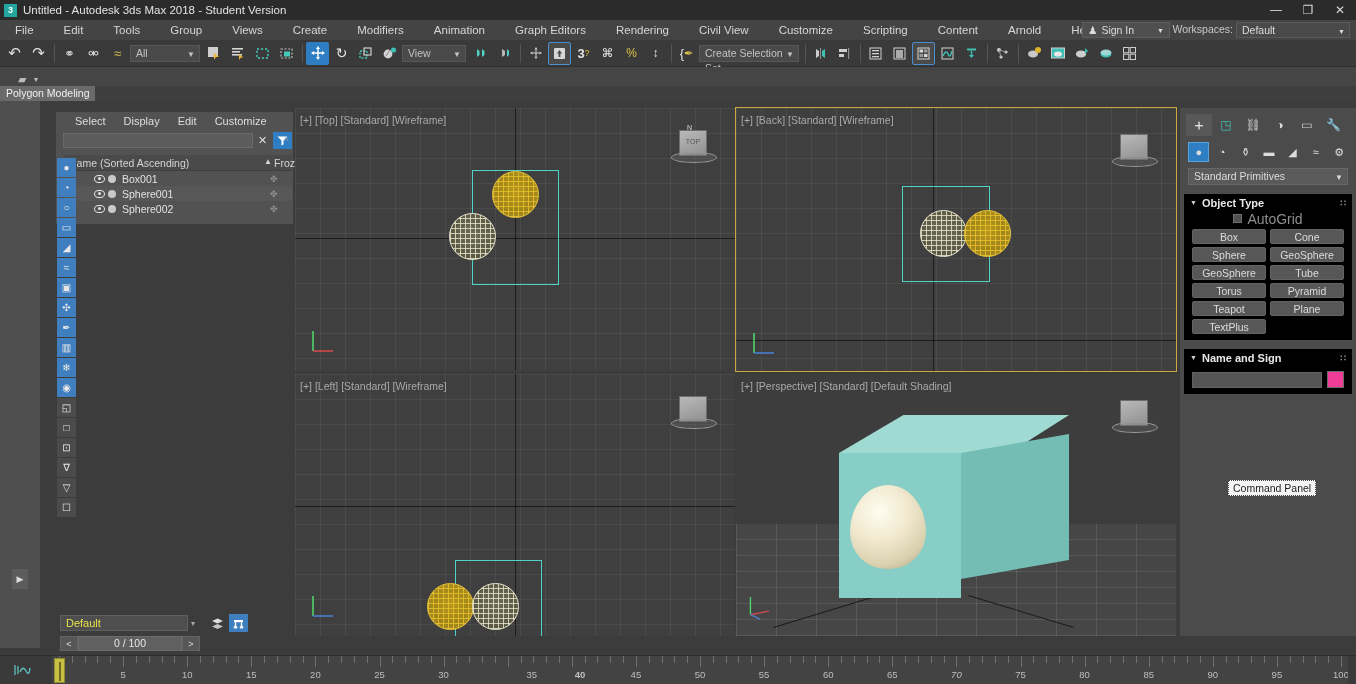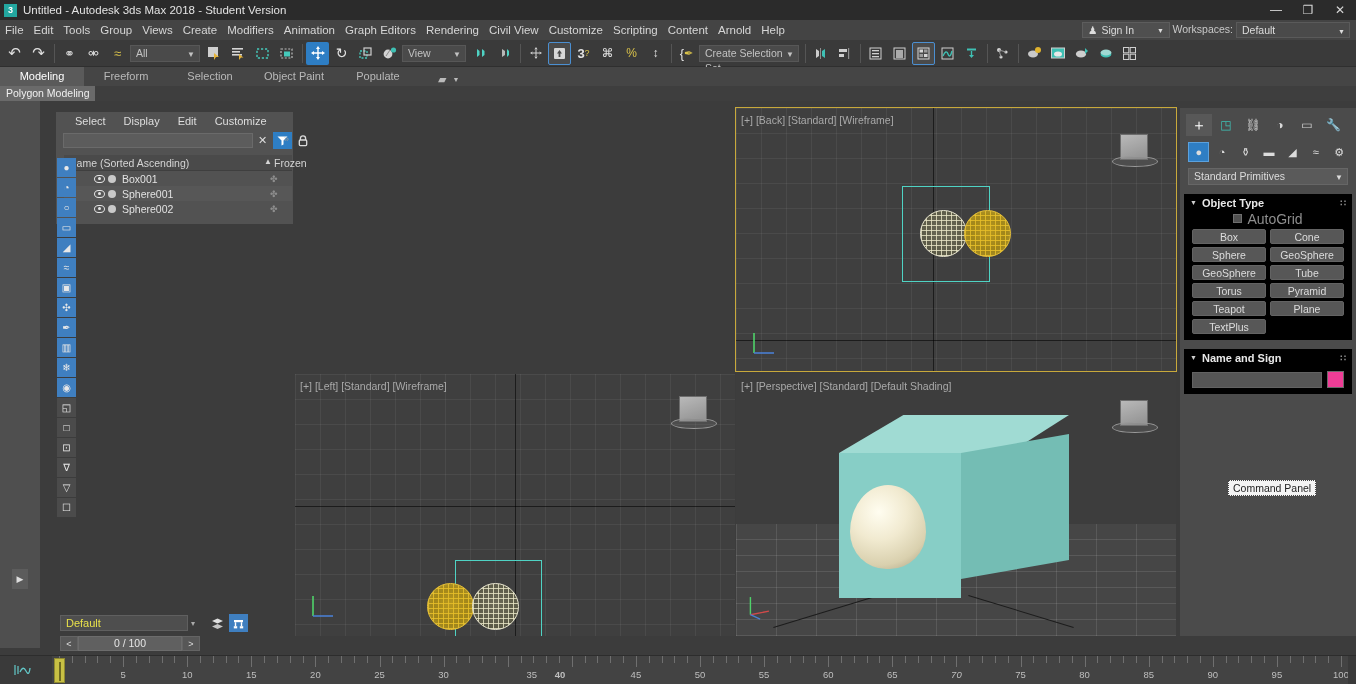--- a/index.html
+++ b/index.html
@@ -28,21 +28,21 @@
     width:32px; height:20px; display:flex; align-items:center;
     justify-content:center; color:#d8d8d8; font-size:12px;
   }
 
   
   .menubar {
     position:absolute; left:0; top:20px; width:1356px; height:20px;
     background:#444444; display:flex; align-items:center;
   }
   .menu-item {
-    padding:0 5px; height:20px; line-height:20px; font-size:11.5px; color:#d6d6d6;
+    padding:0 15px; height:20px; line-height:20px; font-size:11.5px; color:#d6d6d6;
   }
   .signin {
     position:absolute; right:186px; top:2px; height:16px; width:88px;
     background:#4f4f4f; border:1px solid #5d5d5d; display:flex;
     align-items:center; font-size:10.5px; color:#dcdcdc;
   }
   .signin .sic { margin:0 4px 0 5px; }
   .signin .caret { position:absolute; right:5px; }
   .ws-label { position:absolute; right:123px; top:3px; font-size:10.5px; }
   .ws-drop {
@@ -607,27 +607,20 @@
       <svg class="ico" width="15" height="15" viewBox="0 0 15 15">
           <rect x="1.5" y="1.5" width="5.3" height="5.3" fill="none" stroke="#cfcfcf"></rect>
           <rect x="8.2" y="1.5" width="5.3" height="5.3" fill="none" stroke="#cfcfcf"></rect>
           <rect x="1.5" y="8.2" width="5.3" height="5.3" fill="none" stroke="#cfcfcf"></rect>
           <rect x="8.2" y="8.2" width="5.3" height="5.3" fill="none" stroke="#cfcfcf"></rect>
         </svg>
     </div>
   </div>
 
   <div class="ribbon">
-    <div id="ribbon-tabs" style="display:flex;">
-        <div class="rtab active">Modeling</div>
-        <div class="rtab">Freeform</div>
-        <div class="rtab">Selection</div>
-        <div class="rtab">Object Paint</div>
-        <div class="rtab">Populate</div>
-      </div>
     <div style="margin-left:18px; display:flex; align-items:center;">
       <span style="color:#bbb;font-size:11px;">▰</span>
       <span style="color:#bbb;font-size:7px;margin-left:6px;">▼</span>
     </div>
   </div>
   <div class="rpanel">
     <span class="rpanel-lbl">Polygon Modeling</span>
   </div>
 
   <div class="leftstrip">
@@ -701,20 +694,39 @@
       <div class="expcol-btn">◱</div>
       <div class="expcol-btn">□</div>
       <div class="expcol-btn">⊡</div>
       <div class="expcol-btn">∇</div>
       <div class="expcol-btn">▽</div>
       <div class="expcol-btn">☐</div>
     </div>
 
   <div class="vpgrid">
 
+    <div class="vp vp-tl">
+      <div class="grid-bg"></div>
+      <div class="axis-h" style="top:130px;"></div>
+      <div class="axis-v" style="left:220px;"></div>
+      <div class="vp-label">[+] [Top] [Standard] [Wireframe]</div>
+      <div class="wf-box" style="left:177px; top:62px; width:87px; height:115px;"></div>
+      <div class="sph sph-sel" style="left:197px; top:63px; width:47px; height:47px;"></div>
+      <div class="sph sph-norm" style="left:154px; top:105px; width:47px; height:47px;"></div>
+      <div class="viewcube" style="right:14px; top:18px;">
+        <div class="vc-n">N</div>
+        <div class="vc-face"></div>
+        <div class="vc-lbl">TOP</div>
+        <div class="vc-ring"></div>
+      </div>
+      <svg class="axis-tripod" style="left:14px; bottom:16px;" width="30" height="30" viewBox="0 0 30 30">
+        <path d="M4 26 V6" stroke="#4fd36a" stroke-width="1.6"></path>
+          <path d="M4 26 H24" stroke="#d14a4a" stroke-width="1.6"></path>
+      </svg>
+    </div>
 
     <div class="vp vp-tr vp-active" style="left:441px;">
       <div class="grid-bg"></div>
       <div class="axis-h" style="top:232px;"></div>
       <div class="axis-v" style="left:197px;"></div>
       <div class="vp-label">[+] [Back] [Standard] [Wireframe]</div>
       <div class="wf-box" style="left:166px; top:78px; width:88px; height:96px;"></div>
       <div class="sph sph-norm" style="left:184px; top:102px; width:47px; height:47px;"></div>
       <div class="sph sph-sel" style="left:228px; top:102px; width:47px; height:47px;"></div>
       <div class="viewcube" style="right:14px; top:22px;">
@@ -969,21 +981,21 @@
         <div class="tl-tick" style="left: 1263.36px; height: 7px;"></div>
         <div class="tl-tick" style="left: 1276.18px; height: 7px;"></div>
         <div class="tl-tick" style="left: 1289px; height: 11px;"></div>
         <div class="tl-lbl" style="left: 71.1px;">5</div>
         <div class="tl-lbl" style="left: 135.2px;">10</div>
         <div class="tl-lbl" style="left: 199.3px;">15</div>
         <div class="tl-lbl" style="left: 263.4px;">20</div>
         <div class="tl-lbl" style="left: 327.5px;">25</div>
         <div class="tl-lbl" style="left: 391.6px;">30</div>
         <div class="tl-lbl" style="left: 455.7px; margin-left: 24px;">35</div>
-        <div class="tl-lbl" style="left: 508px; font-weight: bold;">40</div>
+        <div class="tl-lbl" style="left: 528px; font-weight: bold;">40</div>
         <div class="tl-lbl" style="left: 583.9px;">45</div>
         <div class="tl-lbl" style="left: 648px;">50</div>
         <div class="tl-lbl" style="left: 712.1px;">55</div>
         <div class="tl-lbl" style="left: 776.2px;">60</div>
         <div class="tl-lbl" style="left: 840.3px;">65</div>
         <div class="tl-lbl" style="left: 904.4px; font-style: italic;">70</div>
         <div class="tl-lbl" style="left: 968.5px;">75</div>
         <div class="tl-lbl" style="left: 1032.6px;">80</div>
         <div class="tl-lbl" style="left: 1096.7px;">85</div>
         <div class="tl-lbl" style="left: 1160.8px;">90</div>

